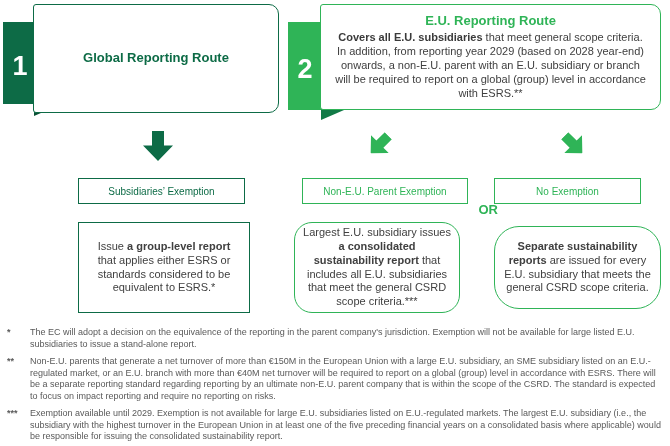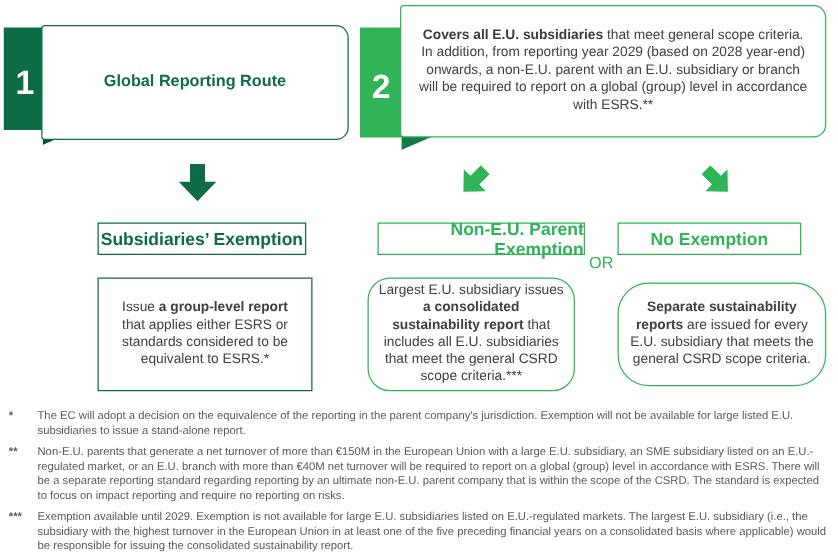--- a/index.html
+++ b/index.html
@@ -13,45 +13,45 @@
   .ribbon.dark   { left:3px;   top:22px; width:34px; height:82px; background:#0D6B46; }
   .ribbon.bright { left:288px; top:22px; width:34px; height:88px; background:#2FB457; }
   .fold { position:absolute; z-index:1; clip-path:polygon(0 0, 100% 0, 0 100%); }
   .fold.dark-fold   { left:34px;  top:103px; width:30px; height:13px; background:#0A5134; }
   .fold.bright-fold { left:321px; top:107px; width:30px; height:13px; background:#117A46; }
 
   
   .card { position:absolute; z-index:2; background:#fff; border-radius:3px 10px 10px 3px;
           display:flex; flex-direction:column; align-items:center; justify-content:center;
           text-align:center; padding:4px 12px; }
-  .card.dark-card   { left:33px;  top:20px; width:246px; height:92px; border:1.5px solid #0D6B46;align-items:center; }
+  .card.dark-card   { left:33px;  top:4px; width:246px; height:109px; border:1.5px solid #0D6B46;align-items:center; }
   .card.bright-card { left:320px; top:4px; width:341px; height:106px; border:1.5px solid #2FB457; }
   .card-title { font-weight:bold; font-size:13px; margin-bottom:3px; }
   .dark-title   { color:#0D6B46; }
   .bright-title { color:#2FB457; }
   .card-body { font-size:11px; line-height:1.27; color:#404040; }
   .card-body b { color:#3a3a3a; }
 
   
   .arrow { position:absolute; clip-path:polygon(30% 0, 70% 0, 70% 48%, 100% 48%, 50% 100%, 0 48%, 30% 48%); }
   .arrow.dark-arrow { left:143px; top:131px; width:30px; height:30px; background:#0D6B46; }
   .arrow.diag-left  { left:367px; top:132px; width:25px; height:25px; background:#2FB457; transform:rotate(45deg); }
   .arrow.diag-right { left:561px; top:132px; width:25px; height:25px; background:#2FB457; transform:rotate(-45deg); }
 
   
   .label-box { position:absolute; height:26px; display:flex; align-items:center; justify-content:center;
-               font-weight:bold; font-size:14px; background:#fff;text-align:right; }
+               font-weight:normal; font-size:10px; background:#fff; }
   .label-box.dark-box   { border:1.5px solid #0D6B46; color:#0D6B46; }
   .label-box.bright-box { border:1.5px solid #2FB457; color:#2FB457; }
   #label-a { left:78px;  top:178px; width:167px; }
   #label-b { left:302px; top:178px; width:166px; }
   #label-c { left:494px; top:178px; width:147px; }
 
-  .or-label { position:absolute; left:464px; top:202px; width:34px; text-align:center;
-              font-weight:normal; font-size:13px; color:#2FB457; }
+  .or-label { position:absolute; left:464px; top:202px; width:34px; text-align:right;
+              font-weight:bold; font-size:13px; color:#2FB457; }
 
   
   .outcome-box { position:absolute; background:#fff; display:flex; align-items:center; justify-content:center;
                  text-align:center; font-size:11px; line-height:1.27; color:#404040; padding:6px 8px; }
   .outcome-box.dark-box   { border:1.5px solid #0D6B46; }
   .outcome-box.bright-box { border:1.5px solid #2FB457; }
   #outcome-a { left:78px;  top:222px; width:172px; height:91px; }
   #outcome-b { left:294px; top:222px; width:166px; height:91px;border-radius:18px; }
   #outcome-c { left:494px; top:226px; width:167px; height:83px;border-radius:25px; }
 
@@ -72,20 +72,21 @@
   <div class="fold dark-fold"></div>
   <div class="card dark-card">
     <div class="card-title dark-title">Global Reporting Route</div>
   </div>
 
   <div class="ribbon bright">
     <span>2</span>
   </div>
   <div class="fold bright-fold"></div>
   <div class="card bright-card">
+    <div class="card-title bright-title">E.U. Reporting Route</div>
     <div class="card-body"><b>Covers all E.U. subsidiaries</b><span> that meet general scope criteria. In addition, from reporting year 2029 (based on 2028 year-end) onwards, a non-E.U. parent with an E.U. subsidiary or branch will be required to report on a global (group) level in accordance with ESRS.**</span></div>
   </div>
 
   <div class="arrow dark-arrow"></div>
   <div class="arrow diag-left"></div>
   <div class="arrow diag-right"></div>
 
   <div id="label-a" class="label-box dark-box">Subsidiaries’ Exemption</div>
   <div id="label-b" class="label-box bright-box">Non-E.U. Parent Exemption</div>
   <div id="label-c" class="label-box bright-box">No Exemption</div>

